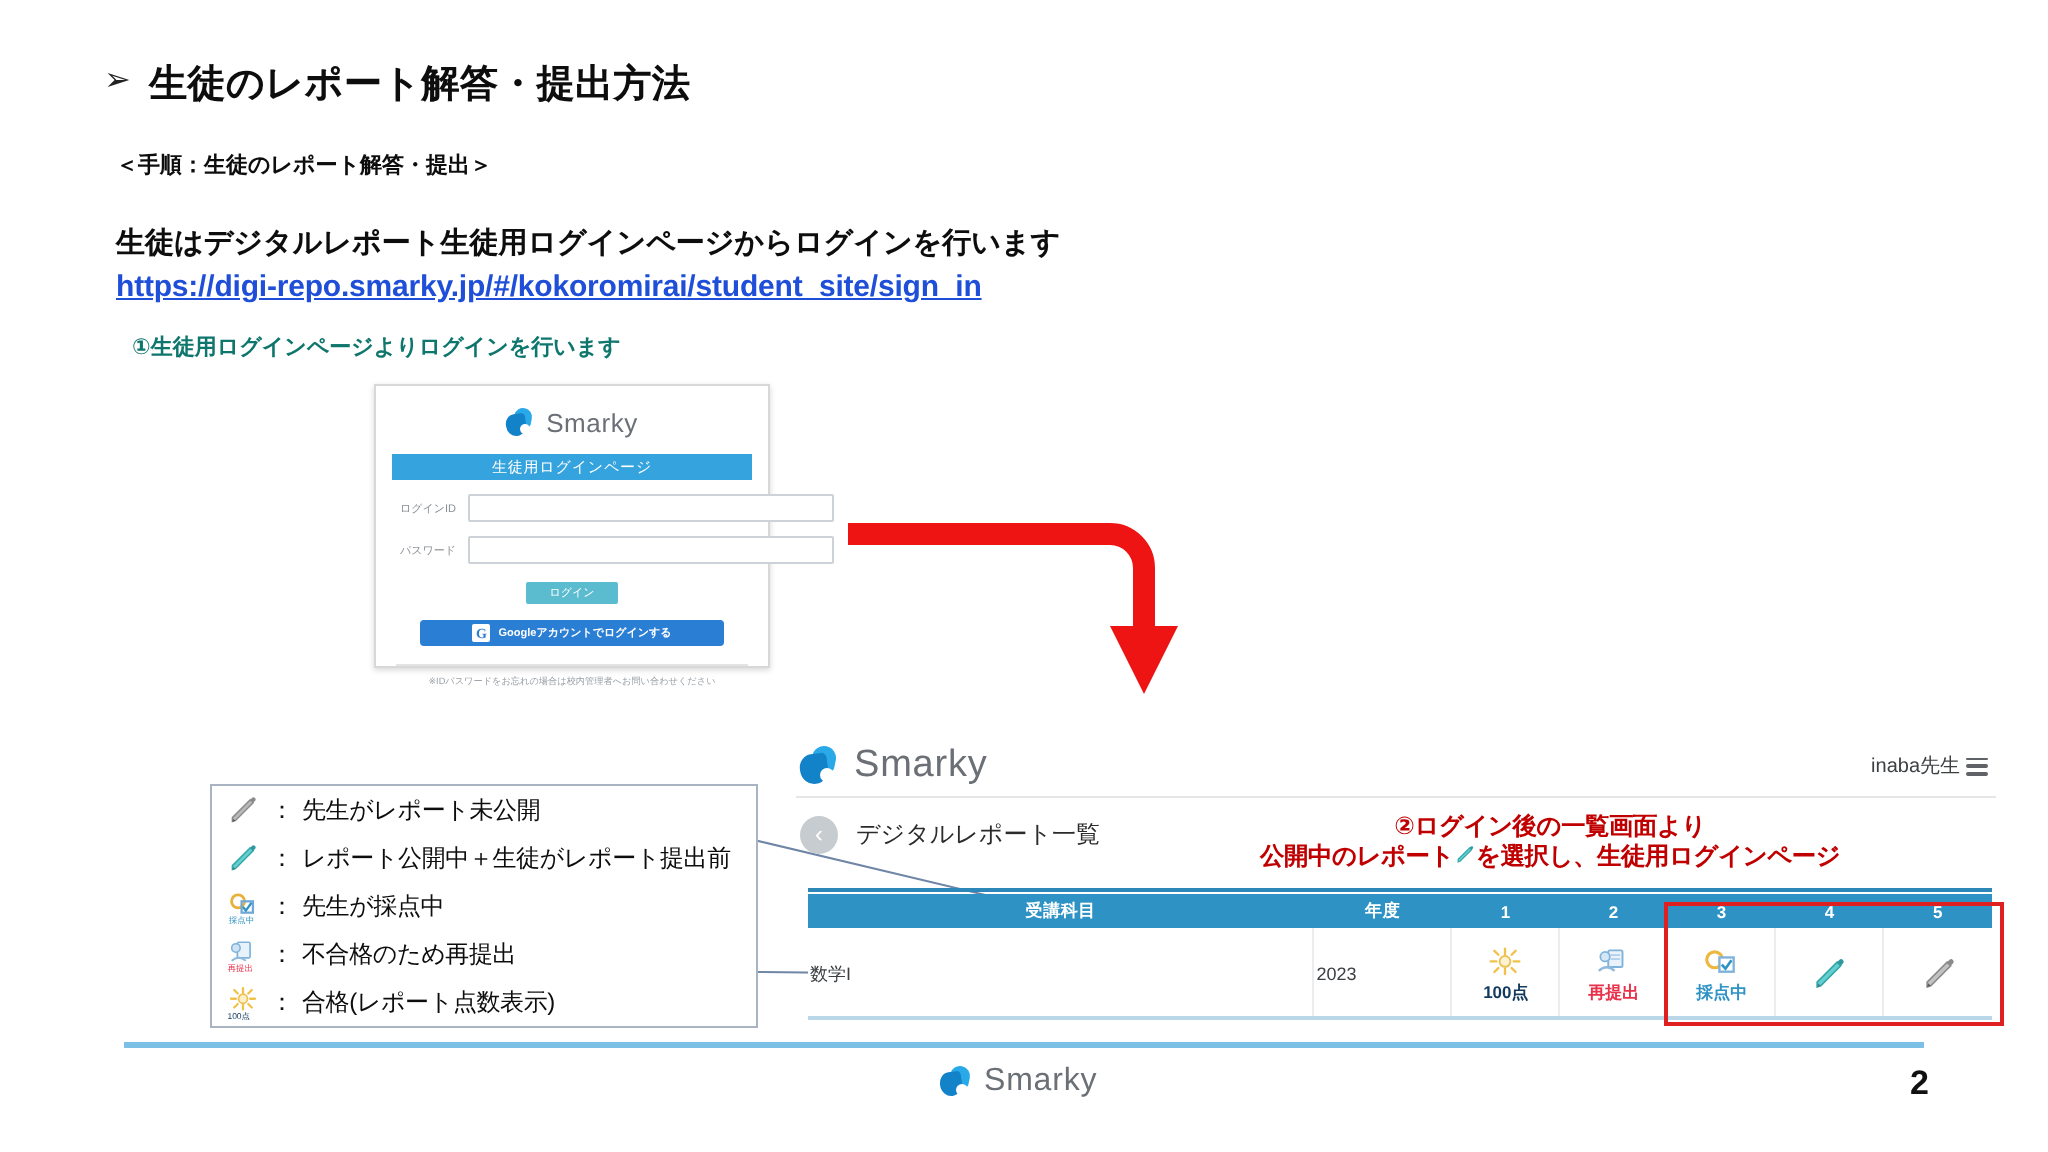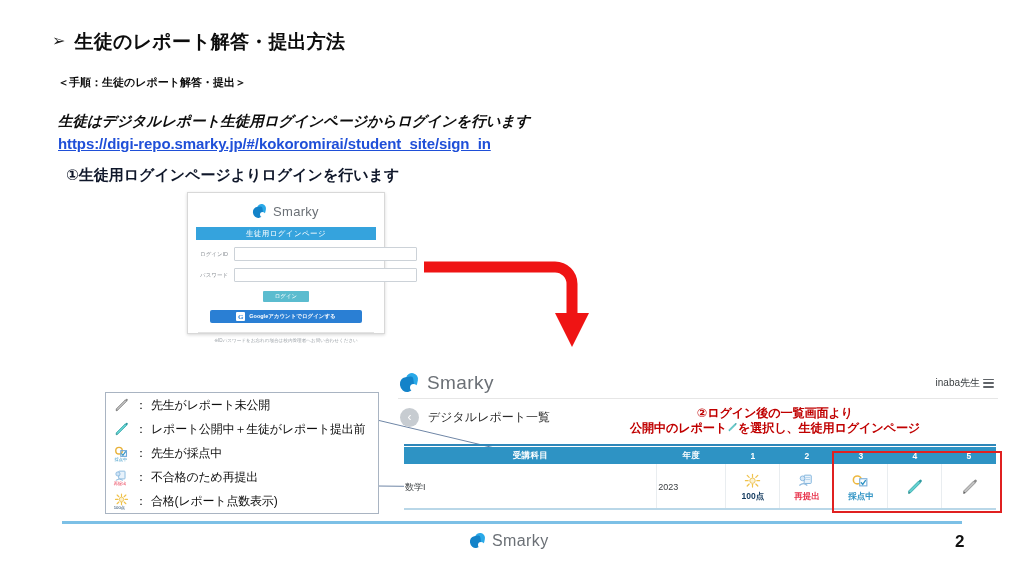--- a/index.html
+++ b/index.html
@@ -13,28 +13,28 @@
   
   #slide-title{
     left:52px;top:29px;font-size:19px;font-weight:bold;color:#0d0d0d;
     letter-spacing:.2px;white-space:nowrap;display:flex;align-items:center;gap:9px;
   }
   #title-bullet{font-size:16px;color:#222;line-height:1;transform:translateY(-1px);}
   #sub-head{
     left:58px;top:75px;font-size:11px;font-weight:bold;color:#0d0d0d;white-space:nowrap;
   }
   #lead-line{
-    left:58px;top:112px;font-size:14.5px;font-weight:bold;color:#0d0d0d;white-space:nowrap;font-style:italic;
+    left:58px;top:112px;font-size:14.5px;font-weight:bold;color:#0d0d0d;white-space:nowrap;
   }
   #lead-url{
     left:58px;top:135px;font-size:15px;font-weight:bold;color:#1f4fd8;
     text-decoration:underline;white-space:nowrap;letter-spacing:-.1px;
   }
   #step1-note{
-    left:66px;top:166px;font-size:15px;font-weight:bold;color:#0f172a;white-space:nowrap;
+    left:66px;top:166px;font-size:11px;font-weight:bold;color:#0f766e;white-space:nowrap;
   }
 
   
   #login-card{
     left:187px;top:192px;width:196px;height:140px;background:#ffffff;
     border:1px solid #d8d8d8;box-shadow:0 1px 3px rgba(0,0,0,.16);
   }
   .lc-logo{
     display:flex;align-items:center;justify-content:center;gap:5px;
     margin-top:8px;height:20px;

